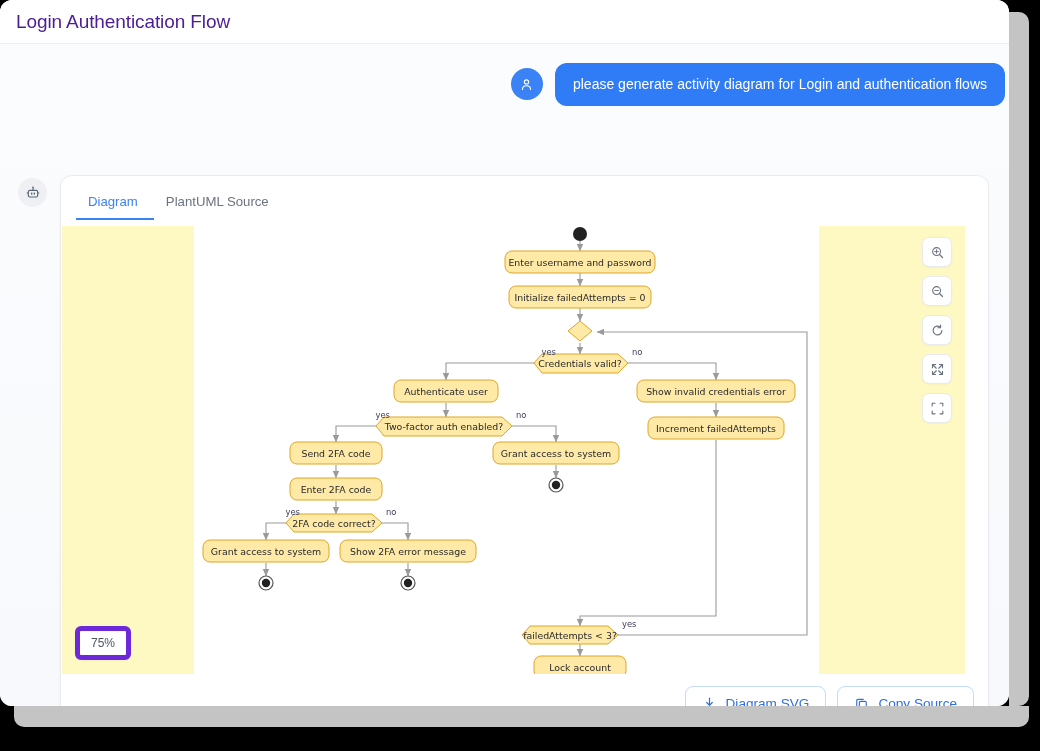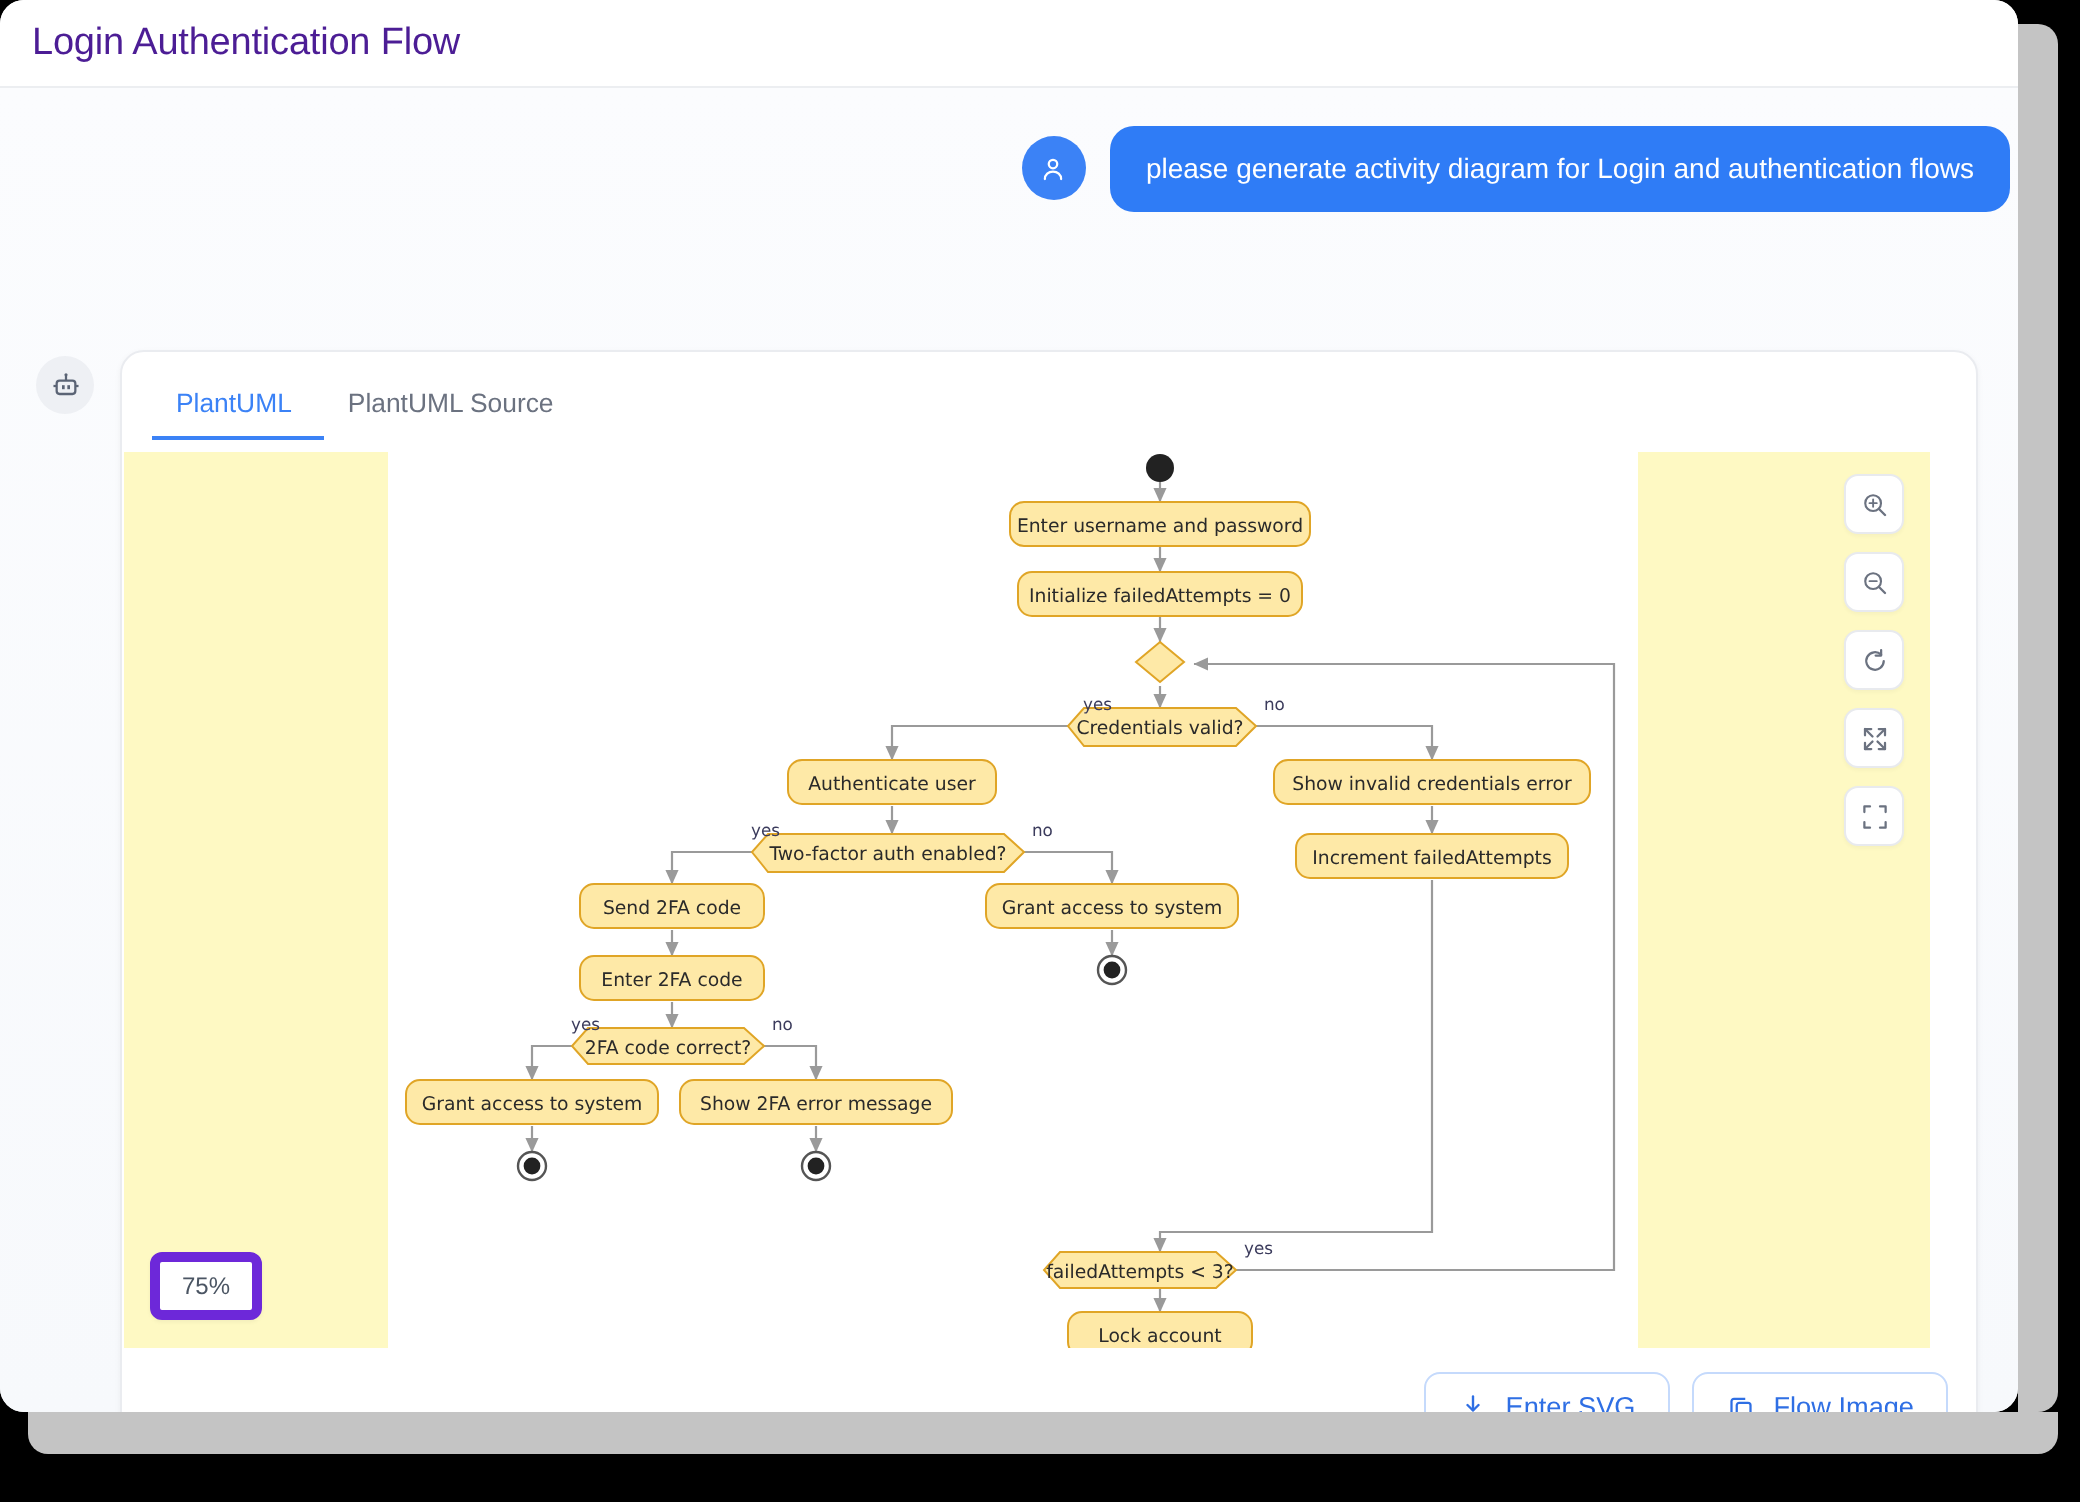--- a/index.html
+++ b/index.html
@@ -203,21 +203,21 @@
         <rect x="9" y="11.4" width="2" height="3" fill="#5b6475"></rect>
         <rect x="13" y="11.4" width="2" height="3" fill="#5b6475"></rect>
         <line x1="2.6" y1="12" x2="5" y2="12" stroke="#5b6475" stroke-width="1.7"></line>
         <line x1="19" y1="12" x2="21.4" y2="12" stroke="#5b6475" stroke-width="1.7"></line>
       </svg>
     </div>
 
     <div class="assist-card">
 
       <div class="tabs">
-        <div class="tab active">PlantUML</div>
+        <div class="tab active">Diagram</div>
         <div class="tab">PlantUML Source</div>
       </div>
 
       <div class="canvas-wrap">
         <div class="canvas-white"></div>
 
         <svg class="uml" width="903" height="448">
           <defs>
             <marker id="ar" markerWidth="8" markerHeight="8" refX="6.4" refY="3" orient="auto">
               <path d="M0,0 L6.6,3 L0,6 z" fill="#9a9a9a"></path>
@@ -416,28 +416,28 @@
 
       <div class="card-footer">
         <div class="ghost-btn">
           <svg width="15" height="15" viewBox="0 0 24 24">
             <g fill="none" stroke="#2f6fe4" stroke-width="1.9" stroke-linecap="round" stroke-linejoin="round">
               <line x1="12" y1="3.5" x2="12" y2="14.5"></line>
               <polyline points="7.6,10.4 12,14.8 16.4,10.4"></polyline>
               <line x1="4.5" y1="19.5" x2="19.5" y2="19.5"></line>
             </g>
           </svg>
-          <span>Enter SVG</span>
+          <span>Diagram SVG</span>
         </div>
         <div class="ghost-btn">
           <svg width="15" height="15" viewBox="0 0 24 24">
             <g fill="none" stroke="#2f6fe4" stroke-width="1.8" stroke-linejoin="round">
               <rect x="8.6" y="8.6" width="11" height="11" rx="2"></rect>
               <path d="M15.4 5.4H6.4a2 2 0 0 0-2 2v9"></path>
             </g>
           </svg>
-          <span>Flow Image</span>
+          <span>Copy Source</span>
         </div>
       </div>
 
     </div>
   </div>
 </div>
 
 </body></html>

